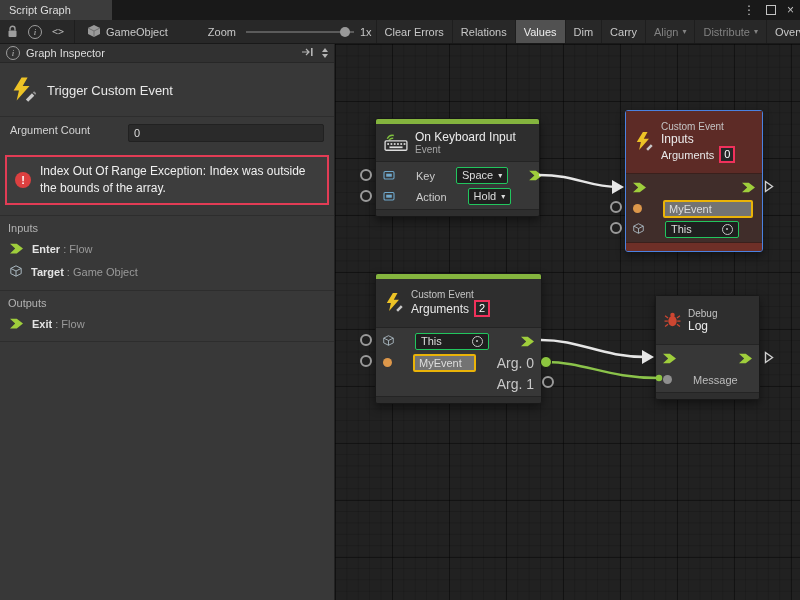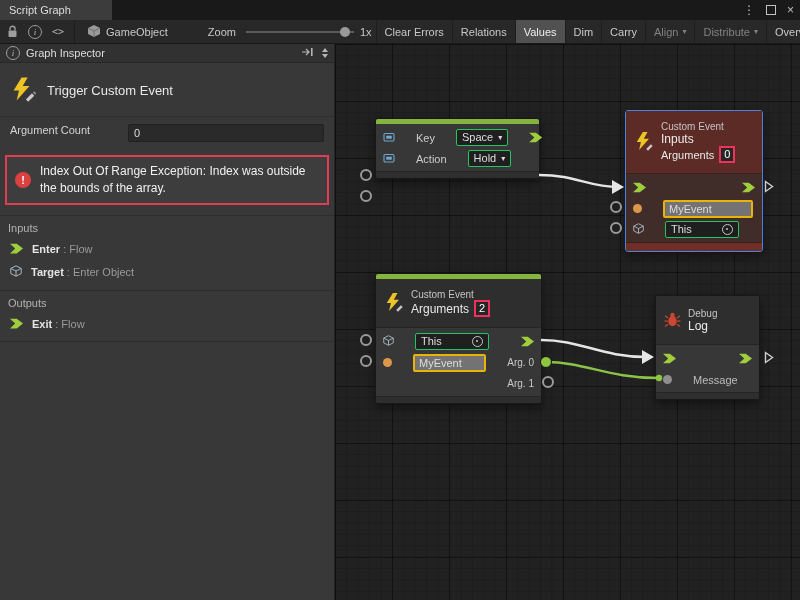--- a/index.html
+++ b/index.html
@@ -95,21 +95,21 @@
   .target-icon::after{content:"";position:absolute;left:2.5px;top:2.5px;width:2px;height:2px;border-radius:50%;background:#c6c6c6;}
   
   .node.selected{border:1px solid #4b82e0;background:#402d2a;}
   .trigger-head{background:#5d2b26;border-bottom:1px solid #3a201c;}
   .trigger-foot{height:8px;background:#6e2f27;border-top:1px solid #3a201c;border-radius:0 0 2px 2px;}
   
   .port-circle{position:absolute;width:8px;height:8px;border:2px solid #9a9a9a;border-radius:50%;background:#1f1f1f;z-index:7;}
   .port-dot-green{position:absolute;width:10px;height:10px;border:1px solid #141414;border-radius:50%;background:#8dc63f;z-index:7;}
   .carry-arrow{position:absolute;z-index:7;}
   .wires{position:absolute;left:0;top:0;z-index:6;pointer-events:none;}
-  .arg-label{font-size:10px;color:#c8c8c8;}
+  .arg-label{font-size:14px;color:#c8c8c8;}
 </style>
 </head>
 <body>
 
 <div class="titlebar">
   <div class="tab">Script Graph</div>
   <div class="win-icons">
     <span class="glyph">⋮</span>
     <span class="max-box"></span>
     <span class="glyph">×</span>
@@ -205,36 +205,58 @@
   <div class="io-row">
     <span class="flow-arrow"></span>
     <span><span class="io-name">Enter</span><span class="io-type"> : Flow</span></span>
   </div>
   <div class="io-row">
     <span>
       <svg viewBox="0 0 12 12" width="12" height="12">
           <path d="M6 0.8 L11.2 3.4 V8.6 L6 11.2 L0.8 8.6 V3.4 Z M0.8 3.4 L6 6 L11.2 3.4 M6 6 V11.2" fill="none" stroke="#a9b7bf" stroke-width="1"></path>
         </svg>
     </span>
-    <span><span class="io-name">Target</span><span class="io-type"> : Enter Object</span></span>
+    <span><span class="io-name">Target</span><span class="io-type"> : Game Object</span></span>
   </div>
 
   <div class="insp-divider" style="margin-top:6px;"></div>
   <div class="section-title">Outputs</div>
   <div class="io-row">
     <span class="flow-arrow"></span>
     <span><span class="io-name">Exit</span><span class="io-type"> : Flow</span></span>
   </div>
   <div class="insp-divider" style="margin-top:6px;"></div>
 </div>
 
 <div class="graph">
 
   <div class="node" style="left:40px;top:74px;width:163px;">
     <div class="strip green"></div>
+    <div class="node-head">
+      <span>
+        <svg viewBox="0 0 22 17" width="24" height="19">
+            <path d="M3 6 Q5 2 9 3" fill="none" stroke="#7fbf3f" stroke-width="1.3"></path>
+            <path d="M4.5 7.5 Q6 5 8.5 5.6" fill="none" stroke="#7fbf3f" stroke-width="1.3"></path>
+            <rect x="1" y="8" width="20" height="8.5" rx="1" fill="none" stroke="#dcdcdc" stroke-width="1.2"></rect>
+            <g fill="#dcdcdc">
+              <rect x="3" y="10" width="1.6" height="1.6"></rect>
+              <rect x="6" y="10" width="1.6" height="1.6"></rect>
+              <rect x="9" y="10" width="1.6" height="1.6"></rect>
+              <rect x="12" y="10" width="1.6" height="1.6"></rect>
+              <rect x="15" y="10" width="1.6" height="1.6"></rect>
+              <rect x="18" y="10" width="1.6" height="1.6"></rect>
+              <rect x="5" y="13" width="12" height="1.6"></rect>
+            </g>
+          </svg>
+      </span>
+      <span>
+        <div class="node-title">On Keyboard Input</div>
+        <div class="node-sub">Event</div>
+      </span>
+    </div>
     <div class="node-body">
       <div class="nrow">
         <span><svg viewBox="0 0 12 12" width="12" height="12">
               <rect x="1" y="2.5" width="10" height="7.5" rx="1.2" fill="none" stroke="#6fa8cc" stroke-width="1.1"></rect>
               <rect x="3.2" y="4.7" width="5.6" height="3" fill="#6fa8cc"></rect>
             </svg></span>
         <span class="plabel">Key</span>
         <span class="dd">
           <span>Space</span>
           <span class="caret">▾</span>

